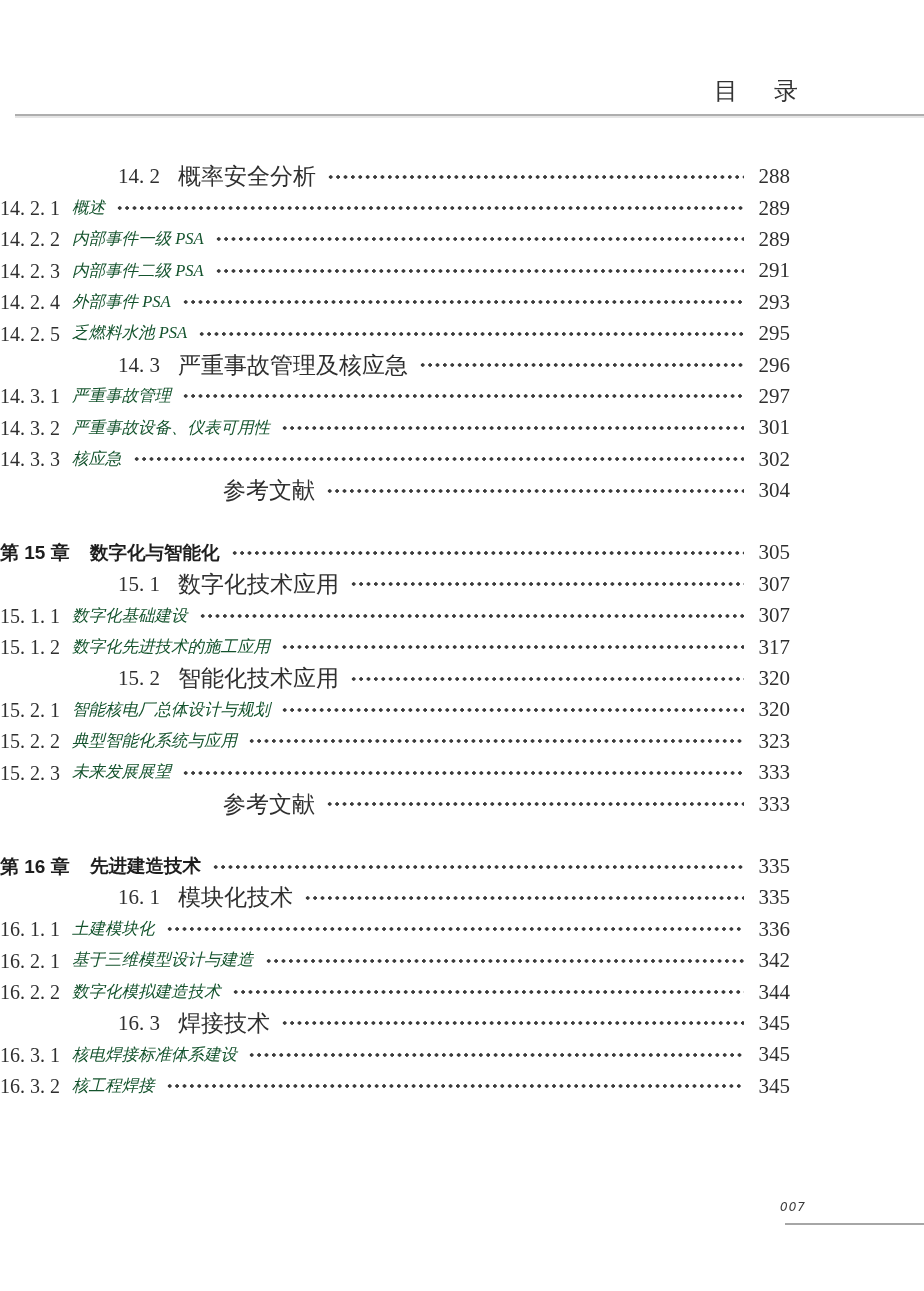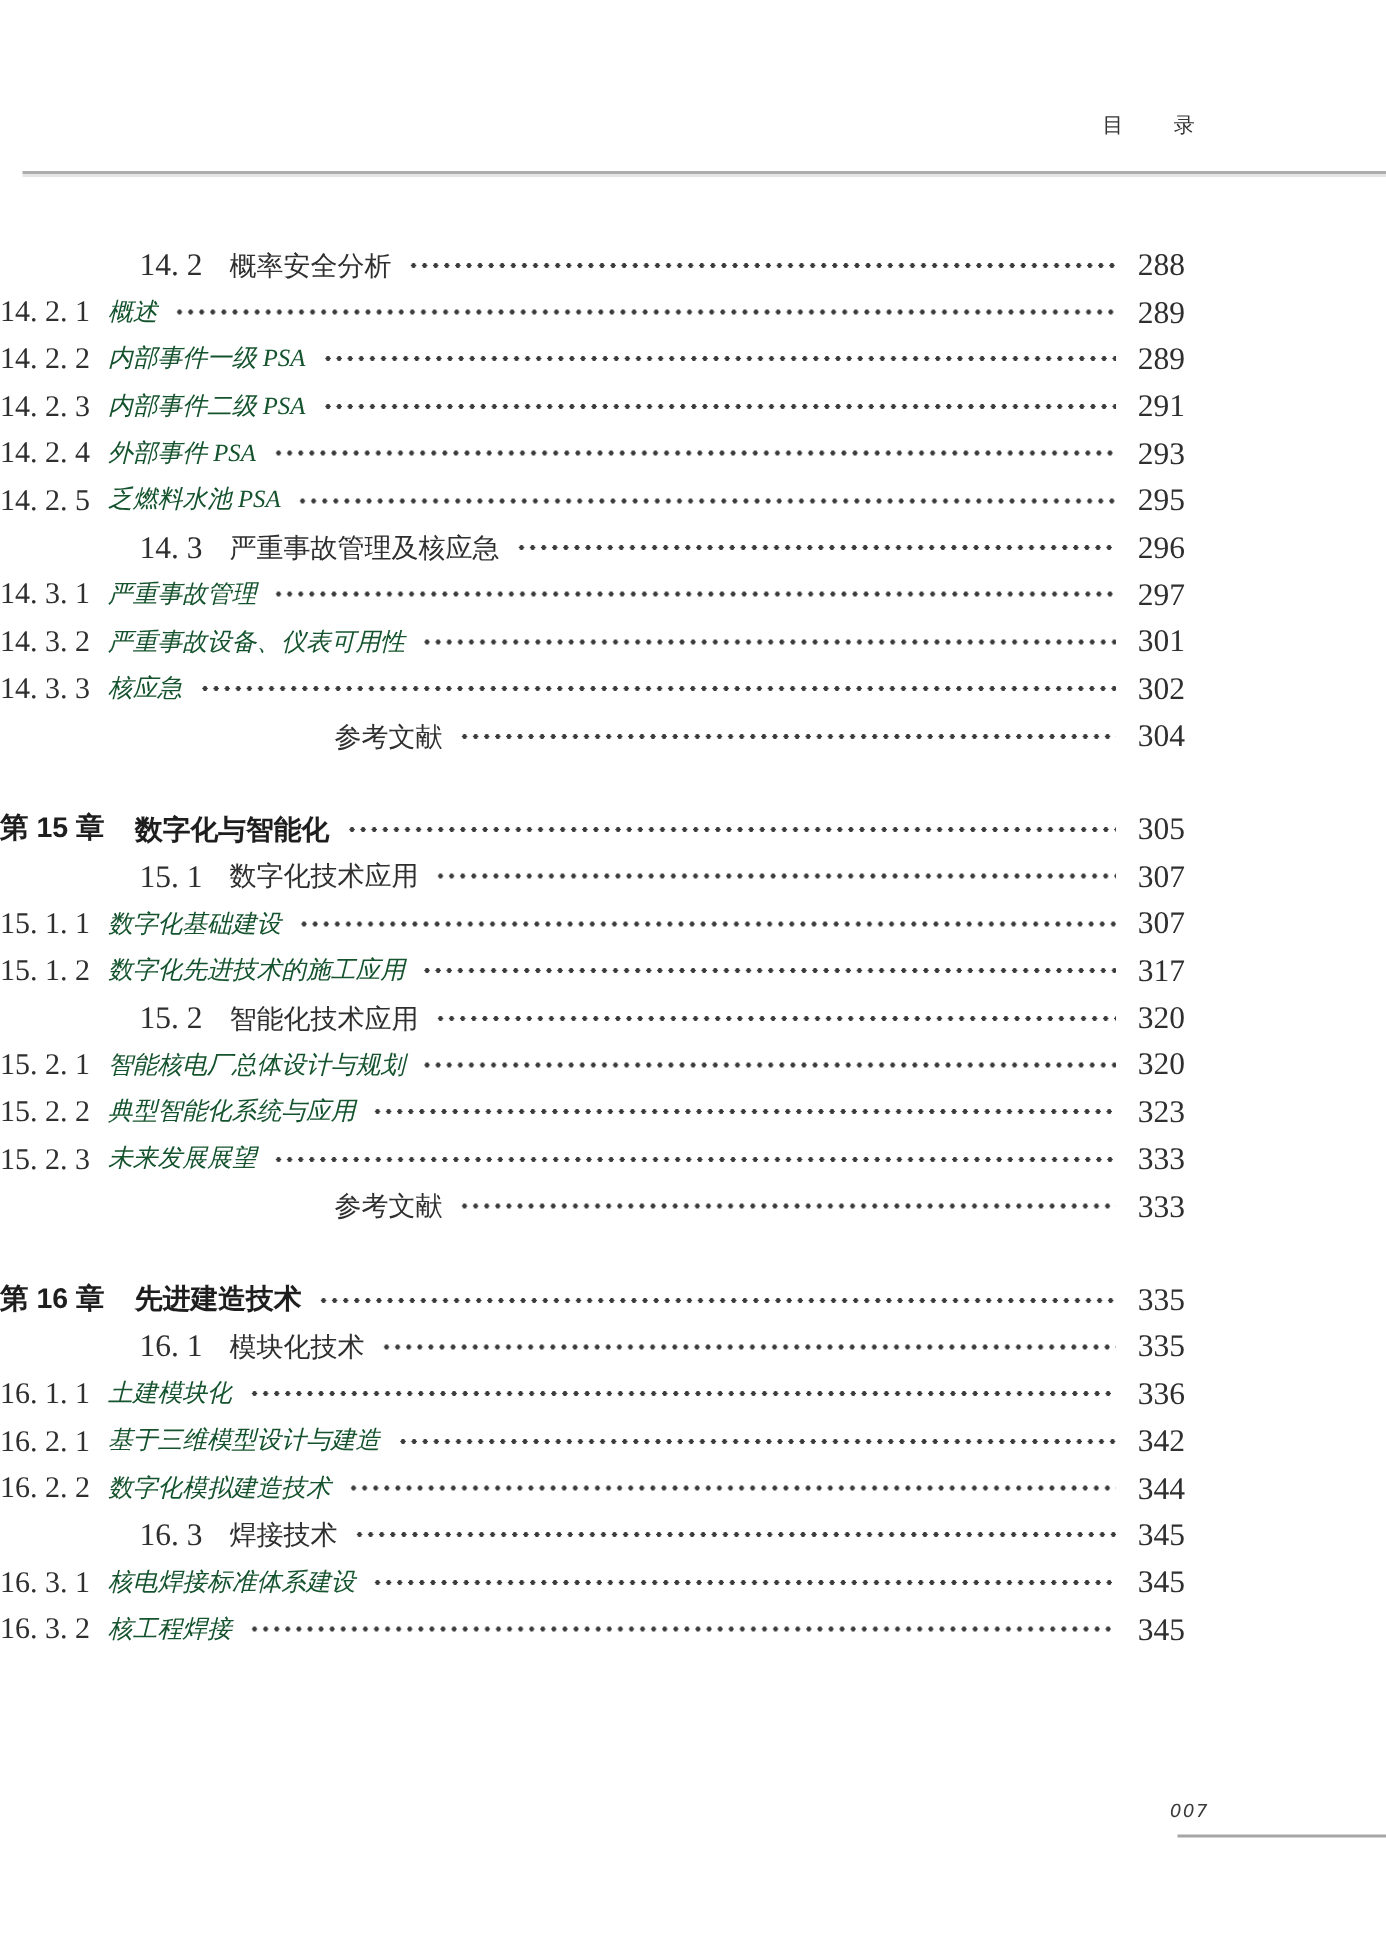--- a/index.html
+++ b/index.html
@@ -9,26 +9,25 @@
     position: relative;
     overflow: hidden;
     font-family: "Liberation Serif", serif;
     color: #2f2f2f;
   }
 
   
   .header-title {
     position: absolute;
     left: 714px; top: 75px;
-    font-size: 14px;
+    font-size: 24px;
     color: #333333;
     word-spacing: 29px;
     letter-spacing: 0.5px;
     white-space: nowrap;
-    margin-left: 21px;
   }
   .header-rule {
     position: absolute;
     left: 15px; right: 0; top: 114px;
     height: 2px;
     background: #aeaeae;
     box-shadow: 0 2px 0 rgba(0,0,0,0.10);
   }
 
   
@@ -42,21 +41,21 @@
     align-items: center;
     white-space: nowrap;
   }
   .row .num {
     flex: 0 0 auto;
     font-size: 21px;
     line-height: 1;
   }
   .row .title {
     flex: 0 0 auto;
-    font-size: 18px;
+    font-size: 23px;
     line-height: 1;
   }
   .row .leader {
     flex: 1 1 auto;
     align-self: stretch;
     margin: 0 8px 0 11px;
     background-image: radial-gradient(circle, #3b3b3b 1.55px, rgba(0,0,0,0) 1.7px);
     background-size: 7.4px 10px;
     background-repeat: repeat-x;
     background-position: left center;
@@ -79,21 +78,21 @@
     color: #1e1e1e;
   }
   .row.chapter .title {
     font-family: "Liberation Sans", sans-serif;
     font-weight: 700;
     font-size: 18.5px;
     color: #1e1e1e;
   }
 
   
-  .row.l2 { padding-left: 93px; }
+  .row.l2 { padding-left: 118px; }
   .row.l2 .num { width: 60px; }
 
   
   .row.l3 { }
   .row.l3 .num { width: 72px; font-size: 20px; }
   .row.l3 .title { font-style: italic; font-size: 16.5px; color: #14532d; }
 
   
   .row.ref { padding-left: 223px; }
 

